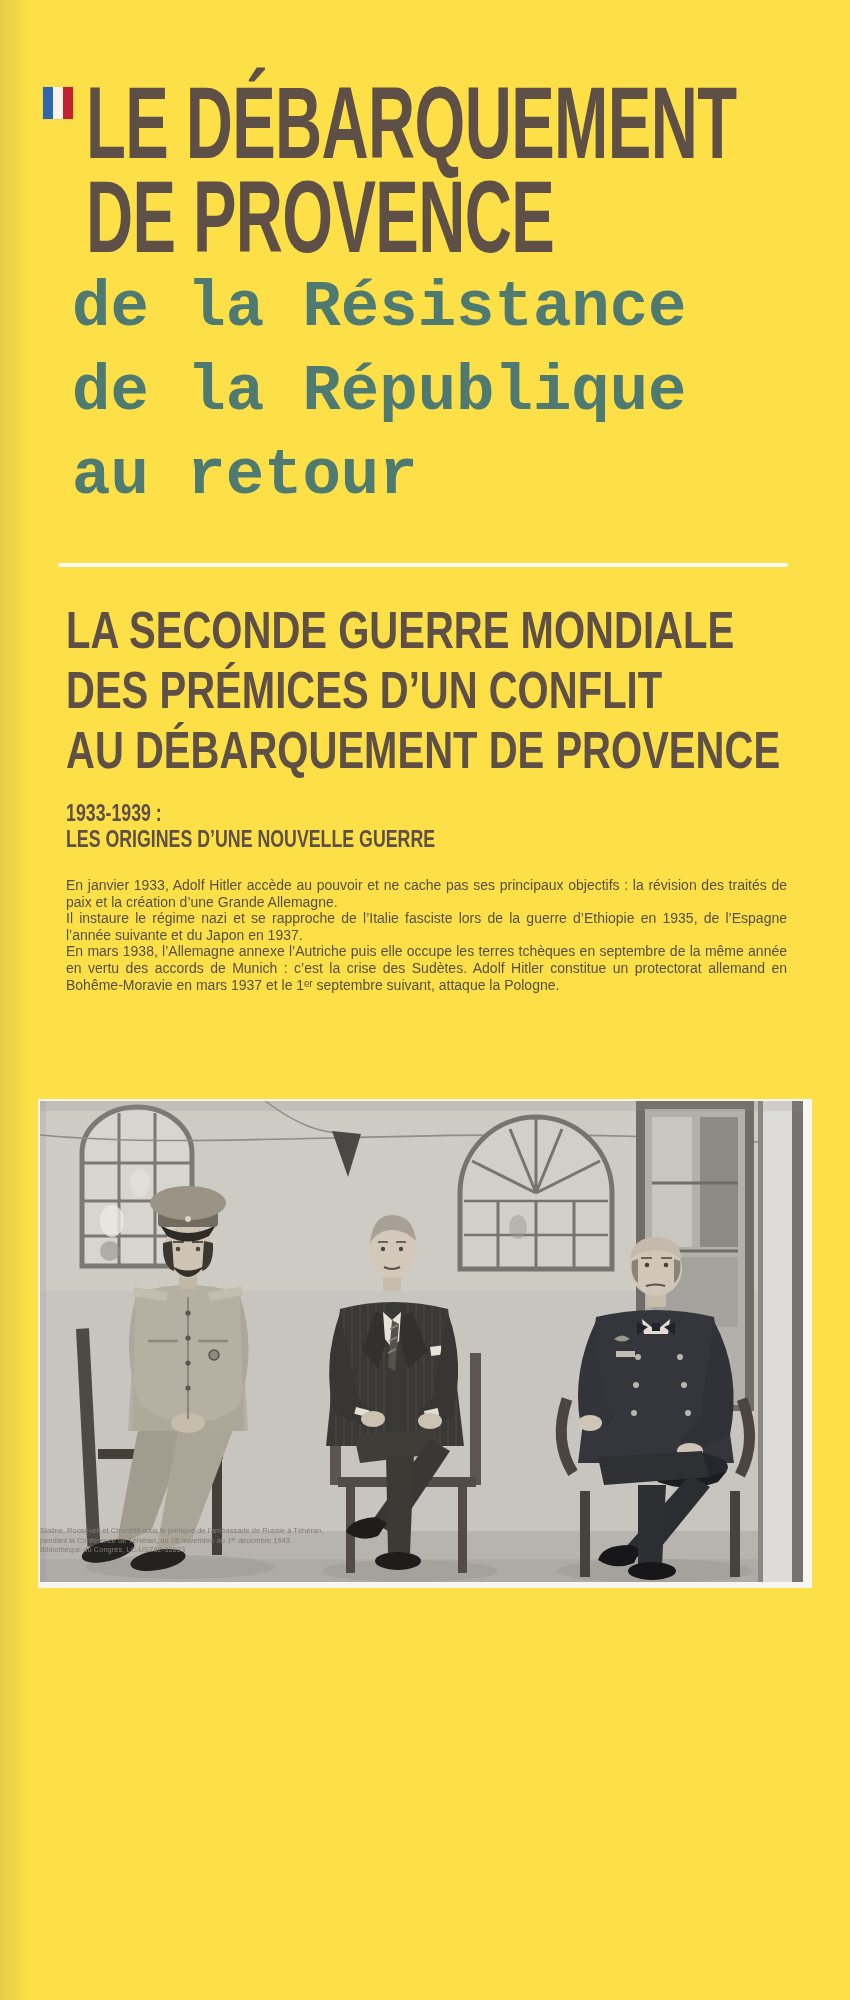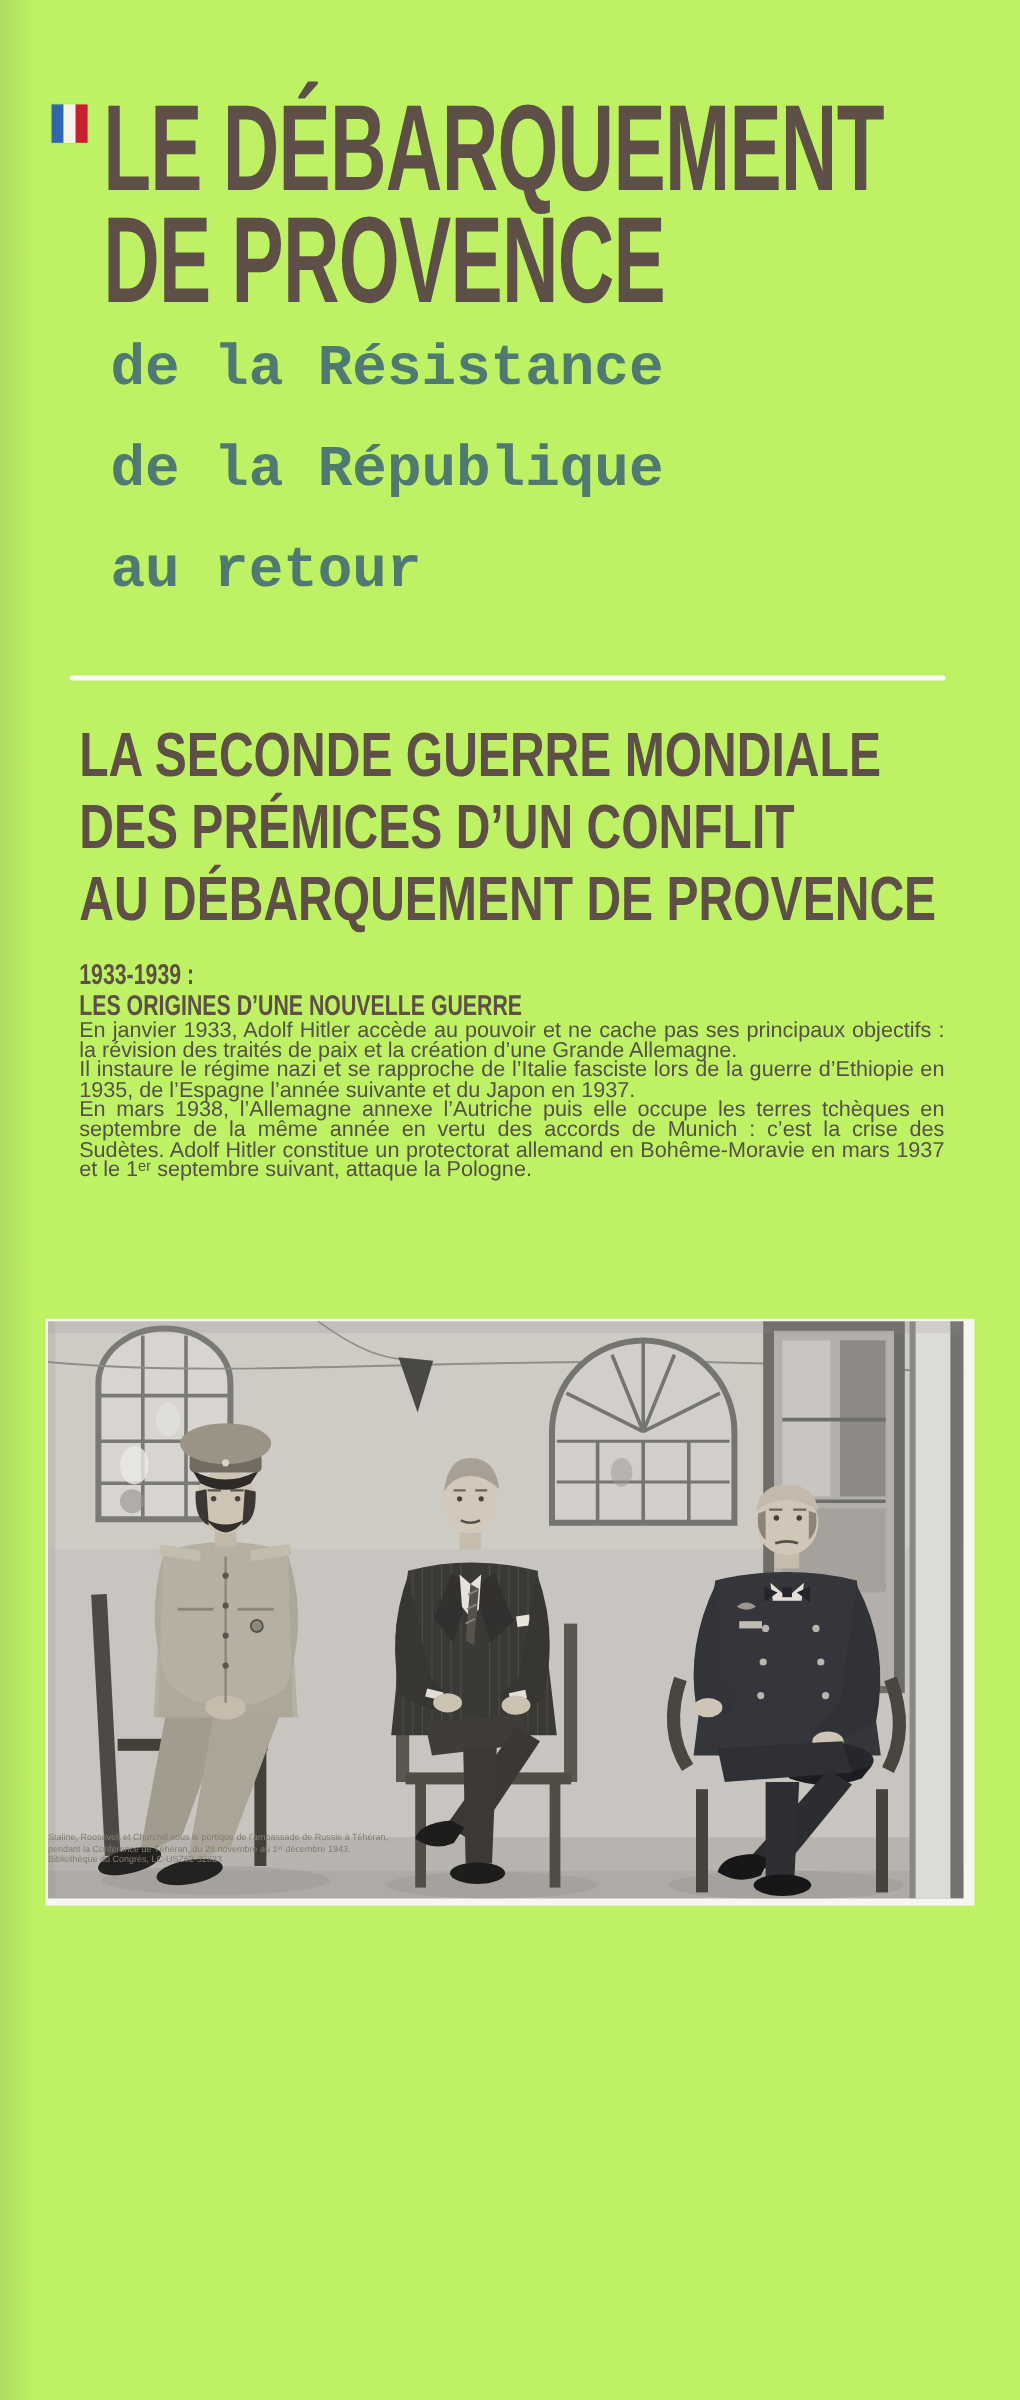--- a/index.html
+++ b/index.html
@@ -1,19 +1,19 @@
 <!DOCTYPE html>
 <html><head>
 <meta charset="utf-8">
 <style>
   html,body{margin:0;padding:0;}
   .page{
     position:relative;
     width:850px;height:2000px;
-    background:#bef264;
+    background:#fde047;
     overflow:hidden;
     font-family:"Liberation Sans", sans-serif;
   }
   .edge-shade{
     position:absolute;left:0;top:0;width:30px;height:2000px;
     background:linear-gradient(90deg, rgba(105,98,88,0.16), rgba(105,98,88,0));
     pointer-events:none;
   }
   
   .flag{position:absolute;left:43px;top:87px;width:30px;height:32px;display:flex;
@@ -25,23 +25,23 @@
   
   .title{
     position:absolute;left:86px;top:76px;
     color:#5E5047;font-weight:bold;font-size:102px;line-height:94px;
     letter-spacing:-1px;white-space:nowrap;
     transform:scaleX(0.64);transform-origin:left top;
   }
   .title span{display:block;}
   
   .subtitle{
-    position:absolute;left:92px;top:266px;
+    position:absolute;left:72px;top:266px;
     color:#4E7A71;font-family:"Liberation Mono", monospace;
-    font-weight:bold;font-size:48px;line-height:84px;white-space:nowrap;
+    font-weight:bold;font-size:64px;line-height:84px;white-space:nowrap;
   }
   .subtitle span{display:block;}
   
   .divider{
     position:absolute;left:58px;top:563px;width:730px;height:4px;
     background:#FBFAF6;border-radius:2px;
   }
   
   .h2{
     position:absolute;left:66px;top:600px;
@@ -52,22 +52,22 @@
   .h2 span{display:block;}
   .h3{
     position:absolute;left:66px;top:800px;
     color:#5E5047;font-weight:bold;font-size:24px;line-height:26px;
     white-space:nowrap;
     transform:scaleX(0.74);transform-origin:left top;
   }
   .h3 span{display:block;}
   
   .body-text{
-    position:absolute;left:66px;top:850px;width:721px;
-    color:#56504A;font-size:18px;line-height:16.6px;
+    position:absolute;left:66px;top:877px;width:721px;
+    color:#56504A;font-size:14px;line-height:16.6px;
     text-align:justify;
   }
   .body-text p{margin:0;}
   
   .photo-backing{
     position:absolute;left:38px;top:1099px;width:774px;height:489px;
     background:#F8F6F1;
   }
   .photo{
     position:absolute;left:40px;top:1101px;width:763px;height:481px;

